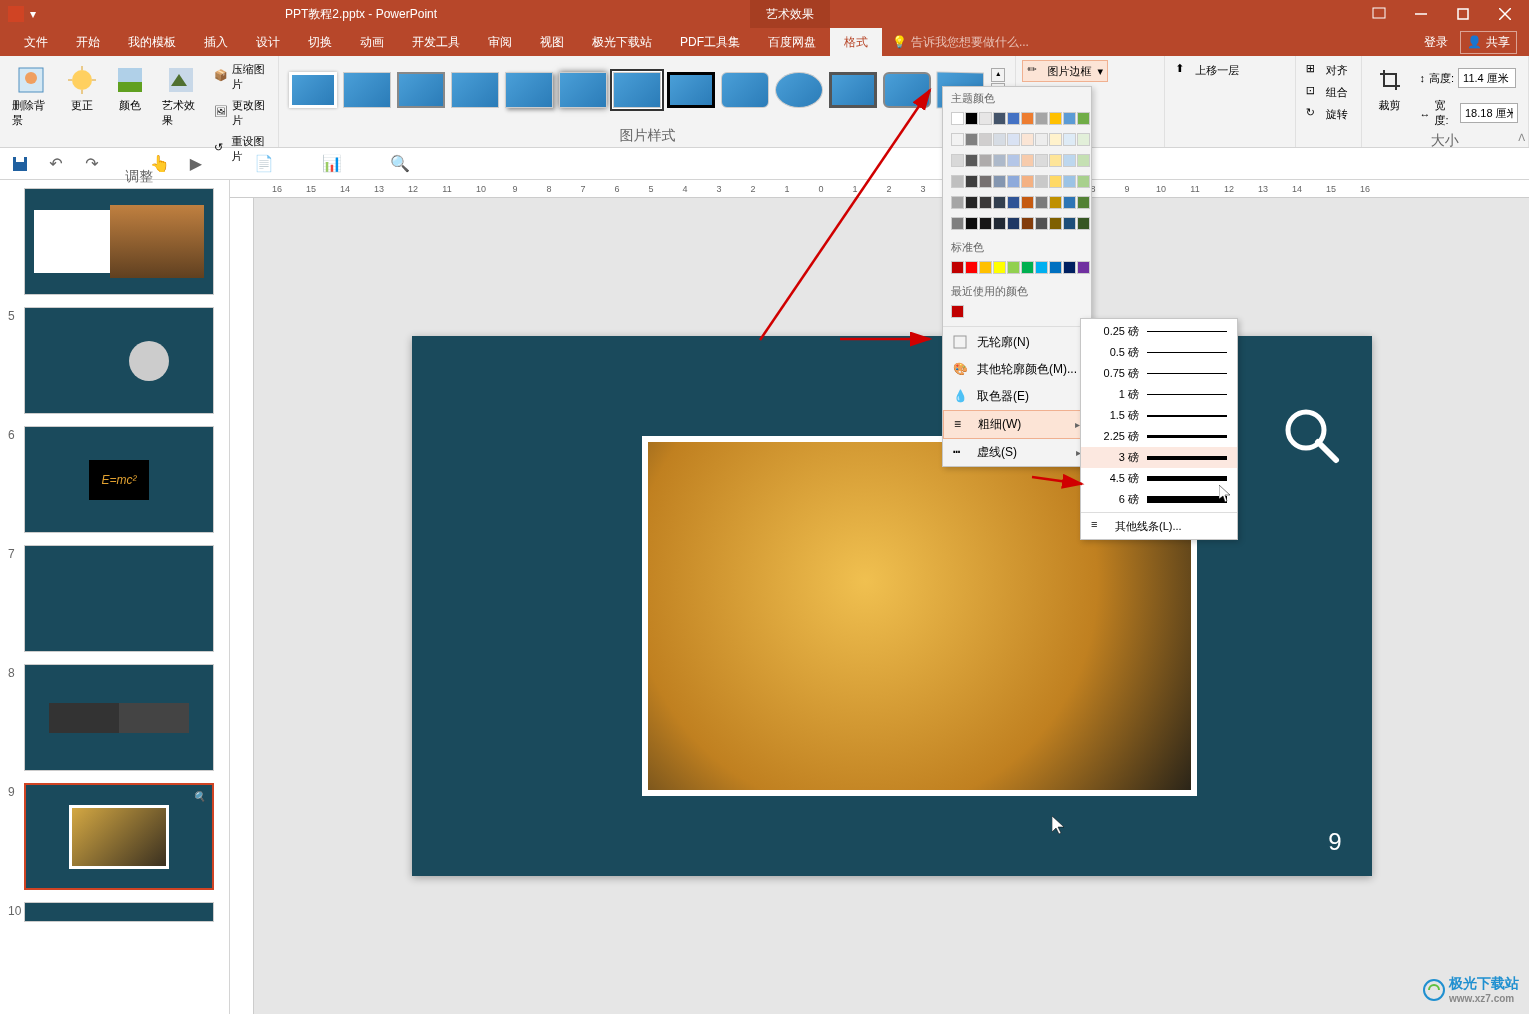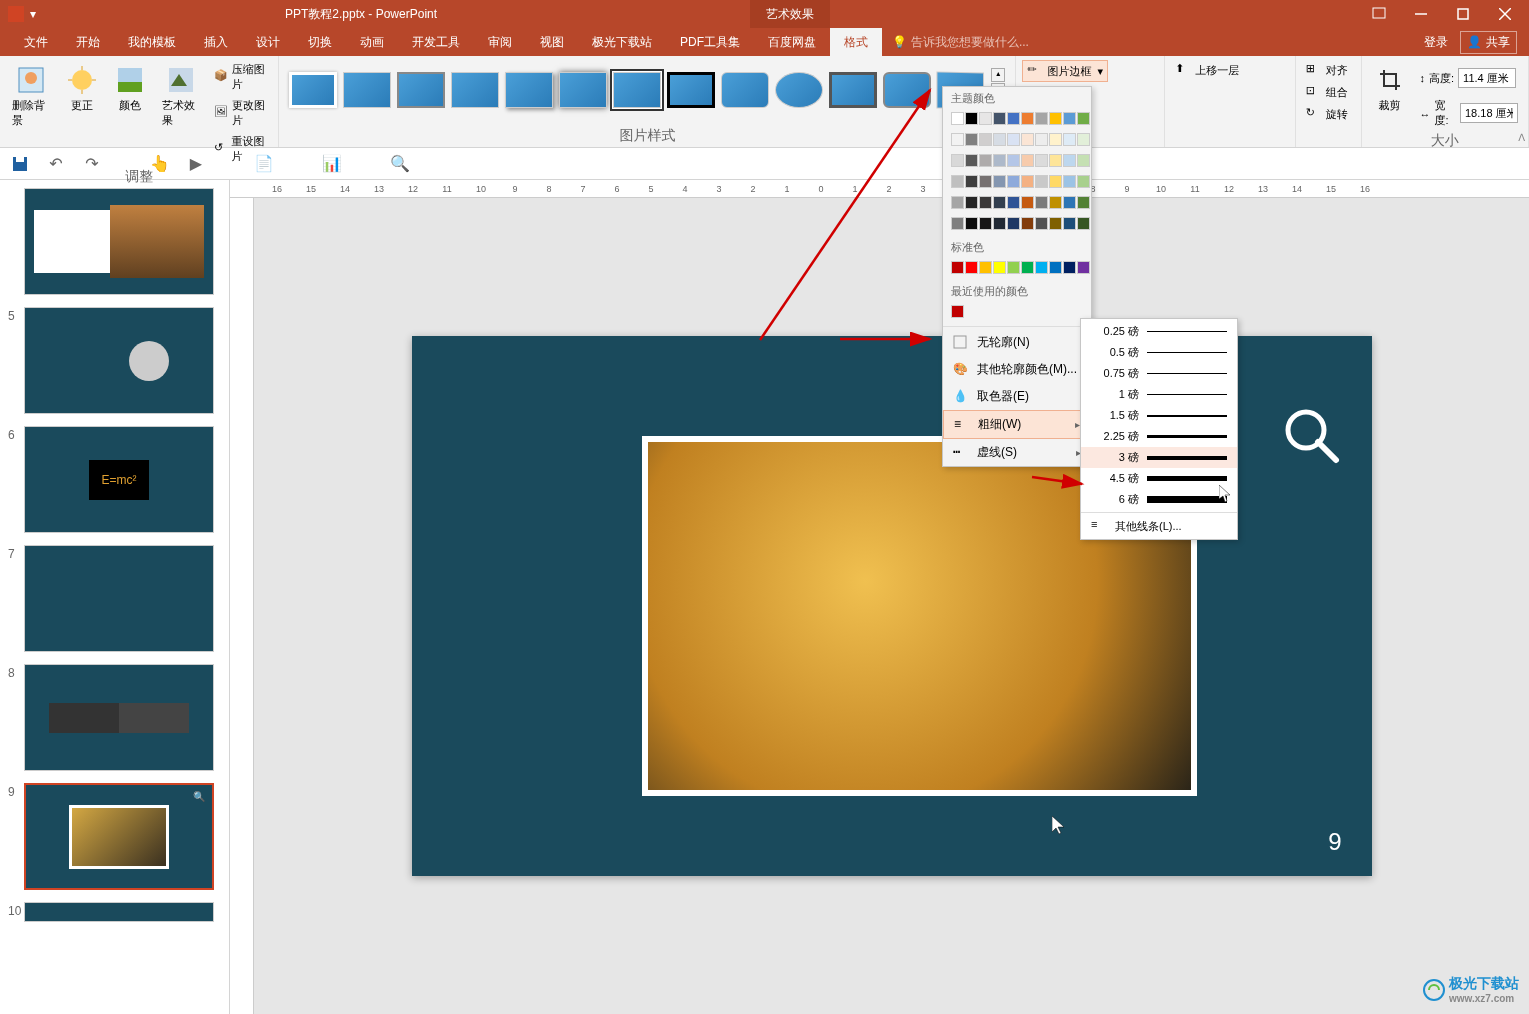--- a/index.html
+++ b/index.html
@@ -42,21 +42,21 @@
 
 
 .quickaccess { height: 32px; background: #fff; border-bottom: 1px solid #d4d4d4; display: flex; align-items: center; padding: 0 8px; gap: 12px; }
 .qa-btn { width: 24px; height: 24px; display: flex; align-items: center; justify-content: center; cursor: pointer; color: #666; }
 
 
 .main { display: flex; height: calc(100% - 180px); }
 .slide-panel { width: 230px; background: #fff; border-right: 1px solid #d4d4d4; overflow-y: auto; padding: 8px; }
 .slide-thumb-wrap { display: flex; margin-bottom: 12px; }
 .slide-num { width: 16px; font-size: 12px; color: #666; padding-top: 2px; }
-.slide-thumb { width: 190px; height: 107px; background: #1a4a5c; border: 1px solid #ccc; cursor: pointer; position: relative; overflow: hidden; }
+.slide-thumb { width: 190px; height: 107px; background: #1a4a5c; border: 1px solid #ccc; cursor: pointer; position: relative; overflow: hidden; font-style: italic; }
 .slide-thumb.active { border: 2px solid #d04424; }
 .slide-thumb-content { width: 100%; height: 100%; display: flex; align-items: center; justify-content: center; color: #fff; font-size: 8px; }
 
 .editor { flex: 1; background: #e6e6e6; position: relative; display: flex; flex-direction: column; }
 .ruler-h { height: 18px; background: #fff; border-bottom: 1px solid #ccc; font-size: 9px; color: #666; display: flex; align-items: center; padding-left: 30px; overflow: hidden; }
 .ruler-tick { display: inline-block; width: 34px; text-align: center; }
 .editor-body { flex: 1; display: flex; }
 .ruler-v { width: 24px; background: #fff; border-right: 1px solid #ccc; }
 .slide-area { flex: 1; display: flex; align-items: center; justify-content: center; padding: 40px; position: relative; }
 .slide { width: 960px; height: 540px; background: #1a4a5c; box-shadow: 0 2px 8px rgba(0,0,0,0.3); position: relative; }

